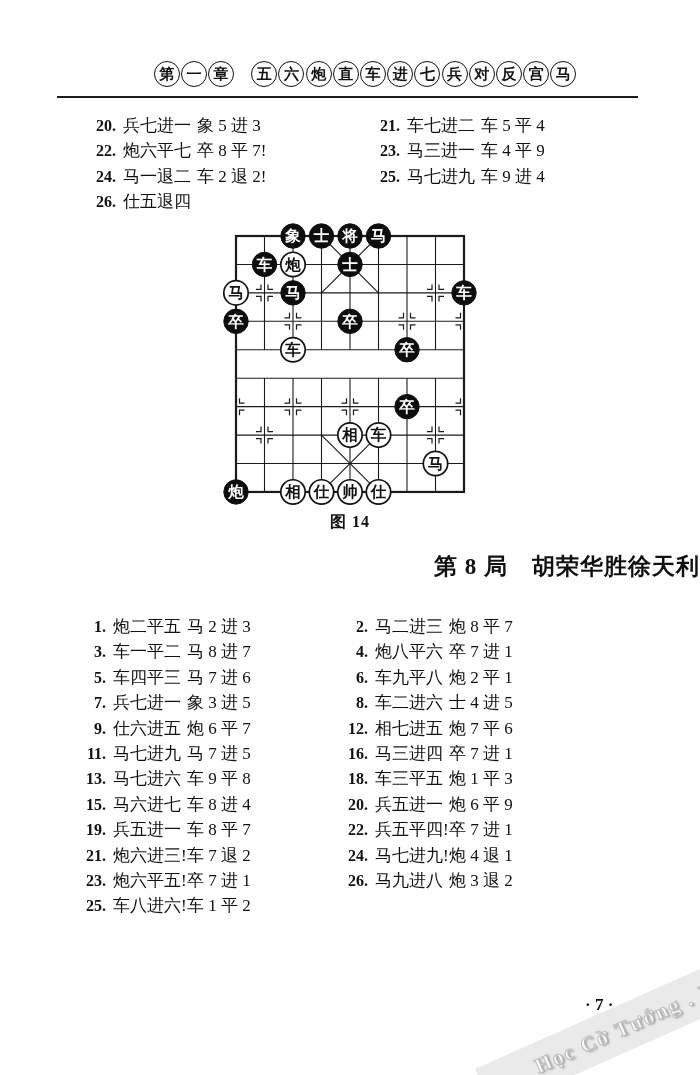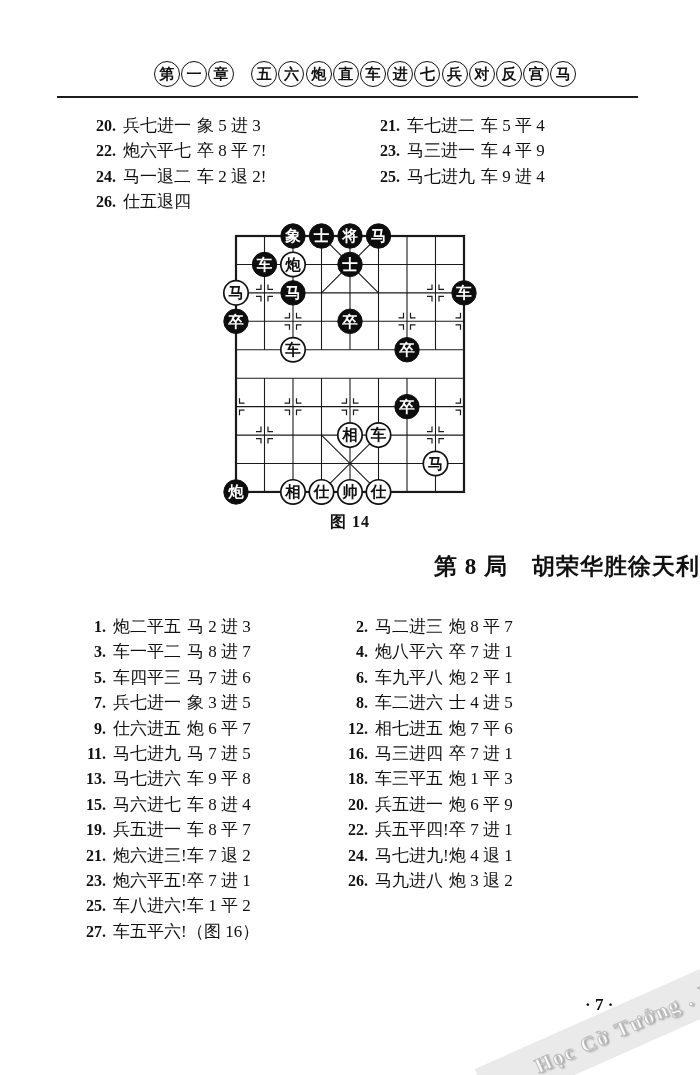--- a/index.html
+++ b/index.html
@@ -272,25 +272,20 @@
       <div class="move-line">
         <span class="mv-no">23.</span>
         <span class="mv-red">炮六平五!</span>
         <span class="mv-black">卒 7 进 1</span>
       </div>
       <div class="move-line">
         <span class="mv-no">25.</span>
         <span class="mv-red">车八进六!</span>
         <span class="mv-black">车 1 平 2</span>
       </div>
-      <div class="move-line">
-        <span class="mv-no">27.</span>
-        <span class="mv-red">车五平六!</span>
-        <span class="mv-black">（图 16）</span>
-      </div>
     </div>
   <div class="move-col" id="game-right-col">
       <div class="move-line">
         <span class="mv-no">2.</span>
         <span class="mv-red">马二进三</span>
         <span class="mv-black">炮 8 平 7</span>
       </div>
       <div class="move-line">
         <span class="mv-no">4.</span>
         <span class="mv-red">炮八平六</span>

